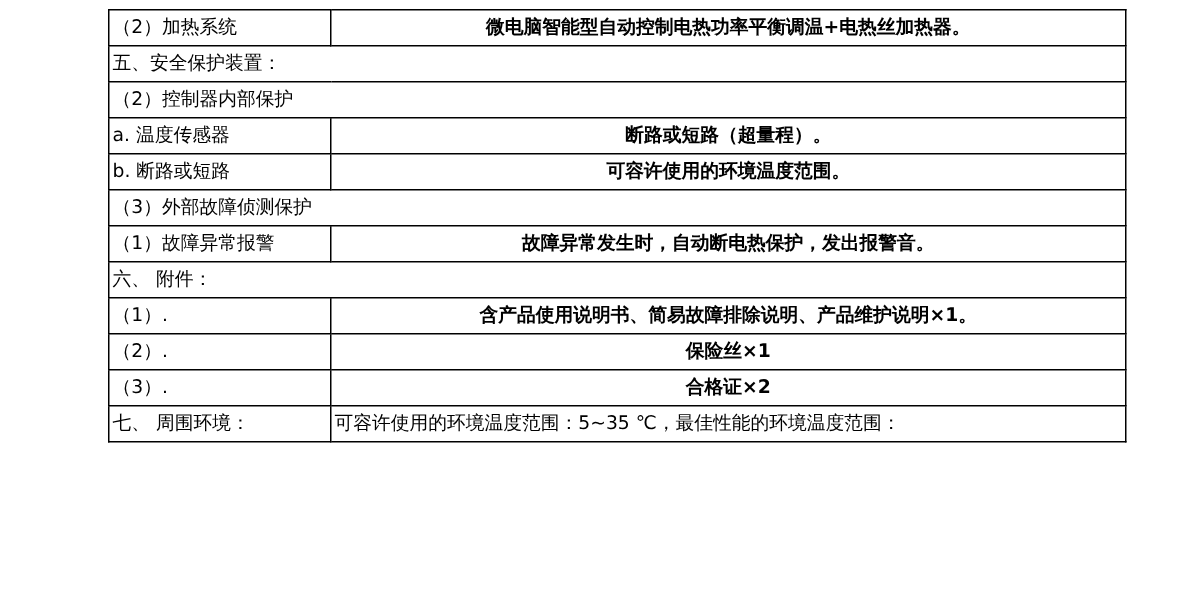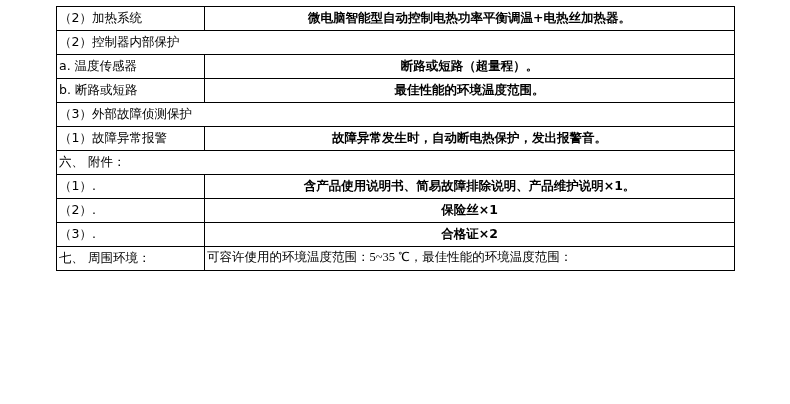--- a/index.html
+++ b/index.html
@@ -9,21 +9,21 @@
   }
   body {
     width: 790px;
     height: 404px;
     font-family: "DejaVu Sans", "Liberation Sans", sans-serif;
     color: #000000;
     overflow: hidden;
   }
   #spec-table {
     position: absolute;
-    left: 56px;
+    left: 72px;
     top: 6px;
     width: 678px;
     border-collapse: collapse;
     table-layout: fixed;
   }
   #spec-table td {
     border: 1px solid #000000;
     font-size: 12.5px;
     line-height: 1.05;
     padding: 4px 2px 5px 2px;
@@ -42,48 +42,50 @@
   td.value {
     text-align: center;
     font-weight: bold;
   }
   td.full {
     text-align: left;
     padding-left: 6px;
   }
   td.full.wide-pad {
     padding-left: 8px;
-    font-family: Liberation Serif, serif;
   }
   .col-a { width: 148px; }
   .col-b { width: 530px; }
 </style>
 </head>
 <body>
 
 <table id="spec-table">
   <colgroup>
     <col class="col-a">
     <col class="col-b">
   </colgroup>
   <tbody>
       <tr>
         <td class="label">（2）加热系统</td>
         <td class="value">微电脑智能型自动控制电热功率平衡调温+电热丝加热器。</td>
       </tr>
       <tr>
+        <td colspan="2" class="full">五、安全保护装置：</td>
+      </tr>
+      <tr>
         <td colspan="2" class="full">（2）控制器内部保护</td>
       </tr>
       <tr>
         <td class="label indent1">a. 温度传感器</td>
         <td class="value">断路或短路（超量程）。</td>
       </tr>
       <tr>
         <td class="label indent1">b. 断路或短路</td>
-        <td class="value">最佳性能的环境温度范围。</td>
+        <td class="value">可容许使用的环境温度范围。</td>
       </tr>
       <tr>
         <td colspan="2" class="full">（3）外部故障侦测保护</td>
       </tr>
       <tr>
         <td class="label">（1）故障异常报警</td>
         <td class="value">故障异常发生时，自动断电热保护，发出报警音。</td>
       </tr>
       <tr>
         <td colspan="2" class="full">六、 附件：</td>

